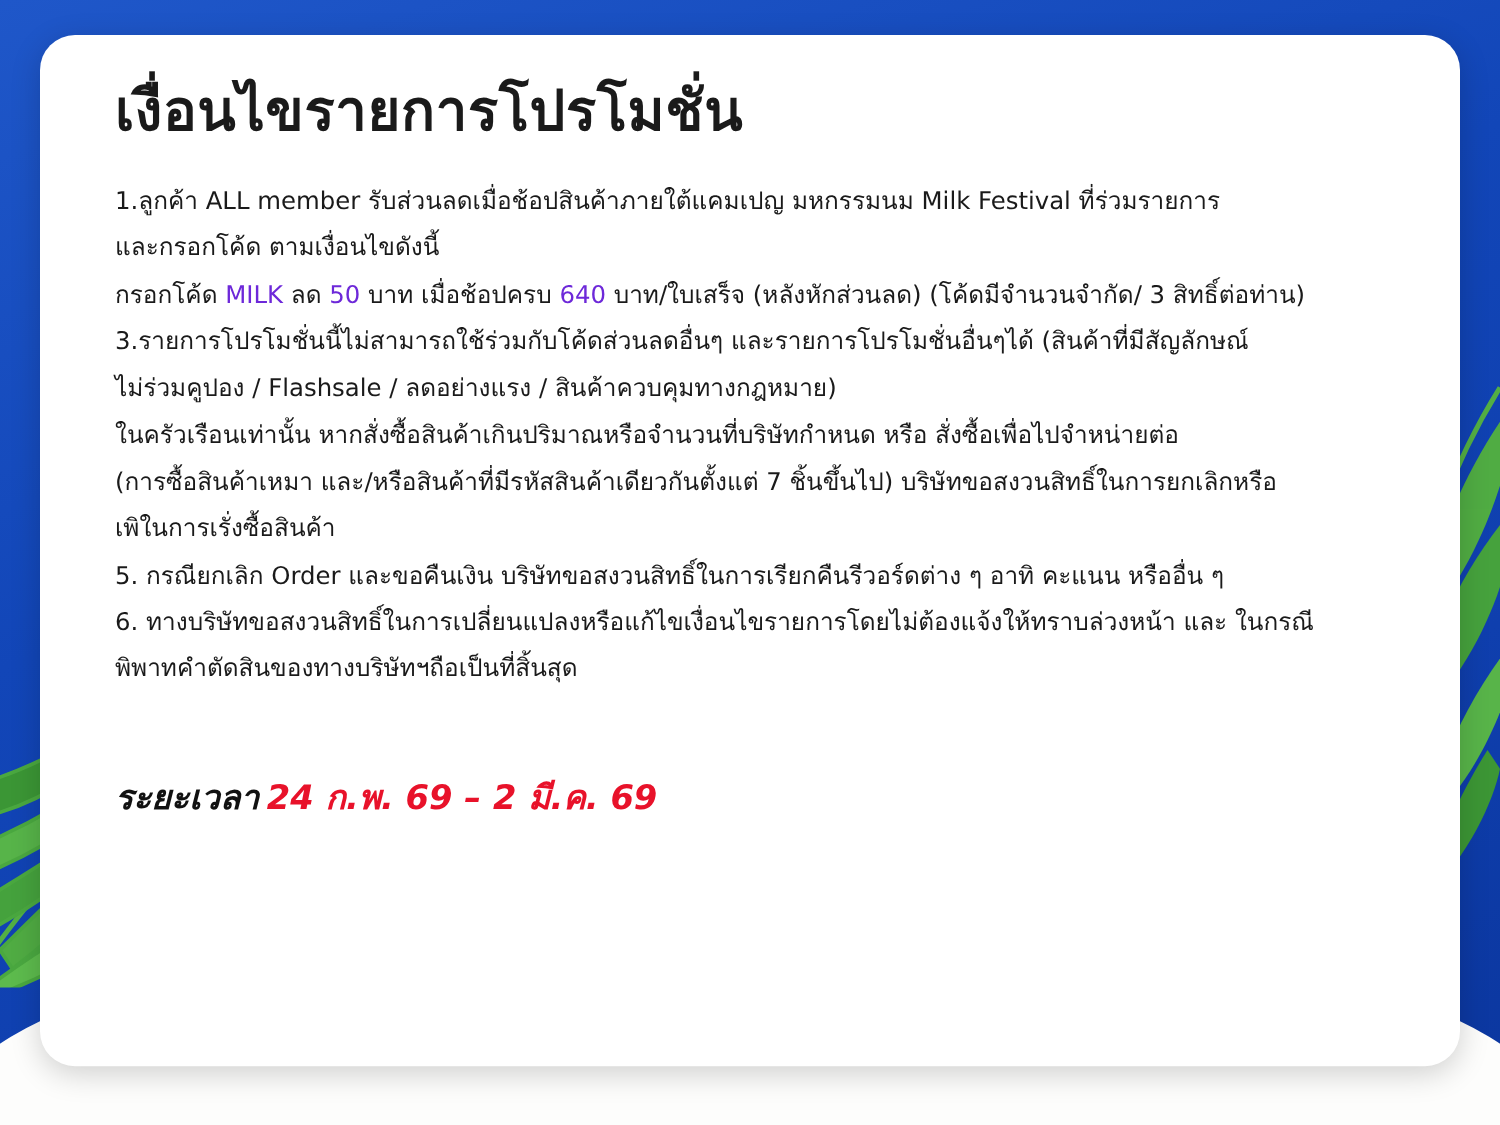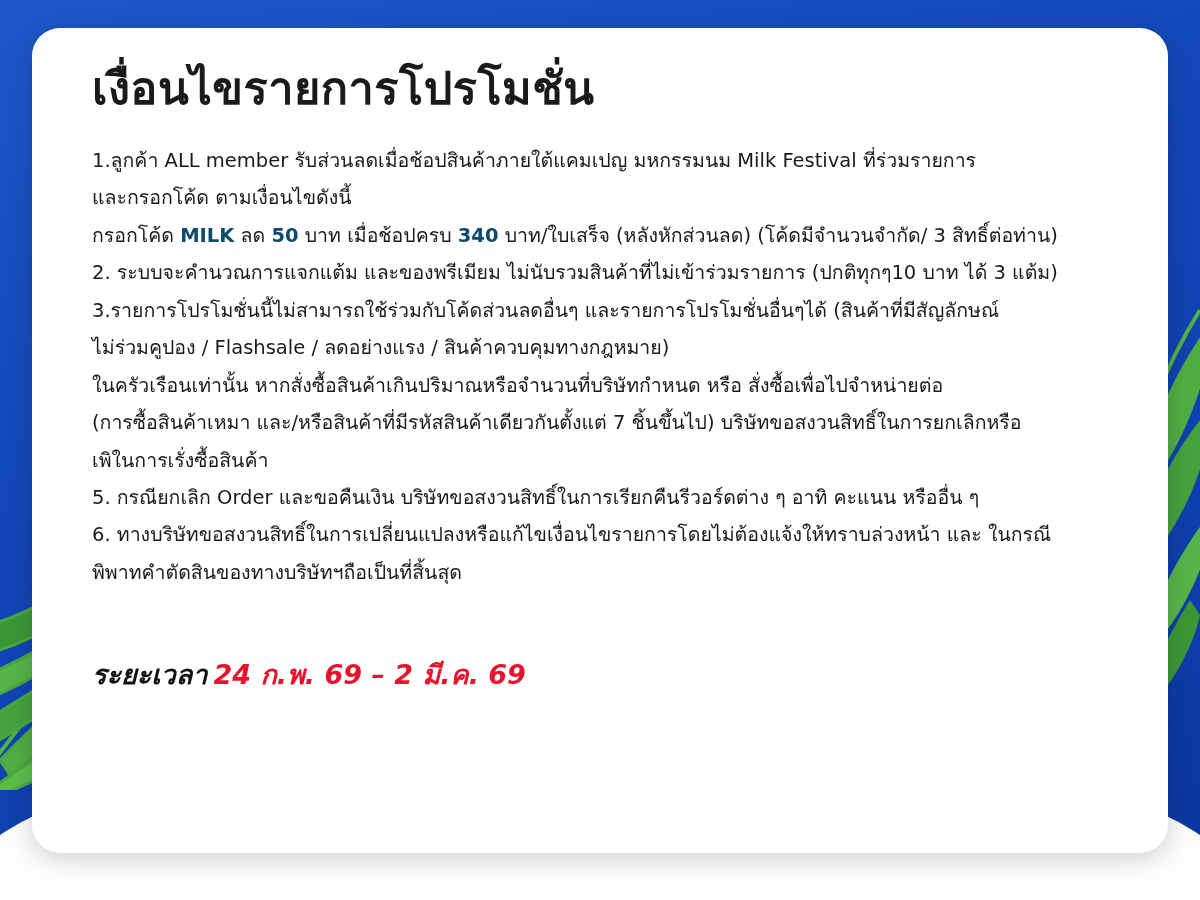--- a/index.html
+++ b/index.html
@@ -64,21 +64,21 @@
   .body-text {
     font-size: 19.5px;
     color: #1a1a1a;
     line-height: 1.92;
     margin-left: 14px;
   }
   .body-text p {
     margin: 0;
     white-space: nowrap;
   }
-  .hl { color: #0c4a6e; font-weight: bold; text-align: right; }
+  .hl { color: #6d28d9; font-weight: normal; text-align: right; }
   .period {
     margin: 62px 0 0 14px;
     font-size: 27px;
     font-weight: bold;
     color: #111;
     font-style: italic;
   }
   .period .dates {
     color: #e8122a;
     font-weight: bold;
@@ -113,22 +113,21 @@
 
 <div class="milk-wave2"></div>
 <div class="milk-wave"></div>
 
 <div class="card">
   <h1 class="title">เงื่อนไขรายการโปรโมชั่น</h1>
 
   <div class="body-text">
     <p id="line-0"><span>1.ลูกค้า ALL member รับส่วนลดเมื่อช้อปสินค้าภายใต้แคมเปญ มหกรรมนม Milk Festival ที่ร่วมรายการ</span></p>
     <p id="line-1"><span>และกรอกโค้ด ตามเงื่อนไขดังนี้</span></p>
-    <p id="line-2"><span>กรอกโค้ด </span><span class="hl">MILK</span><span> ลด </span><span class="hl">50</span><span> บาท เมื่อช้อปครบ </span><span class="hl">340</span><span> บาท/ใบเสร็จ (หลังหักส่วนลด) (โค้ดมีจำนวนจำกัด/ 3 สิทธิ์ต่อท่าน)</span></p>
-    <p id="line-3"><span>2. ระบบจะคำนวณการแจกแต้ม และของพรีเมียม ไม่นับรวมสินค้าที่ไม่เข้าร่วมรายการ (ปกติทุกๆ10 บาท ได้ 3 แต้ม)</span></p>
+    <p id="line-2"><span>กรอกโค้ด </span><span class="hl">MILK</span><span> ลด </span><span class="hl">50</span><span> บาท เมื่อช้อปครบ </span><span class="hl">640</span><span> บาท/ใบเสร็จ (หลังหักส่วนลด) (โค้ดมีจำนวนจำกัด/ 3 สิทธิ์ต่อท่าน)</span></p>
     <p id="line-4"><span>3.รายการโปรโมชั่นนี้ไม่สามารถใช้ร่วมกับโค้ดส่วนลดอื่นๆ และรายการโปรโมชั่นอื่นๆได้ (สินค้าที่มีสัญลักษณ์</span></p>
     <p id="line-5"><span>ไม่ร่วมคูปอง / Flashsale / ลดอย่างแรง / สินค้าควบคุมทางกฎหมาย)</span></p>
     <p id="line-7"><span>ในครัวเรือนเท่านั้น หากสั่งซื้อสินค้าเกินปริมาณหรือจำนวนที่บริษัทกำหนด หรือ สั่งซื้อเพื่อไปจำหน่ายต่อ</span></p>
     <p id="line-8"><span>(การซื้อสินค้าเหมา และ/หรือสินค้าที่มีรหัสสินค้าเดียวกันตั้งแต่ 7 ชิ้นขึ้นไป) บริษัทขอสงวนสิทธิ์ในการยกเลิกหรือ</span></p>
     <p id="line-9"><span>เพิในการเรั่งซื้อสินค้า</span></p>
     <p id="line-10"><span>5. กรณียกเลิก Order และขอคืนเงิน บริษัทขอสงวนสิทธิ์ในการเรียกคืนรีวอร์ดต่าง ๆ อาทิ คะแนน หรืออื่น ๆ</span></p>
     <p id="line-11"><span>6. ทางบริษัทขอสงวนสิทธิ์ในการเปลี่ยนแปลงหรือแก้ไขเงื่อนไขรายการโดยไม่ต้องแจ้งให้ทราบล่วงหน้า และ ในกรณี</span></p>
     <p id="line-12"><span>พิพาทคำตัดสินของทางบริษัทฯถือเป็นที่สิ้นสุด</span></p>
   </div>
 

